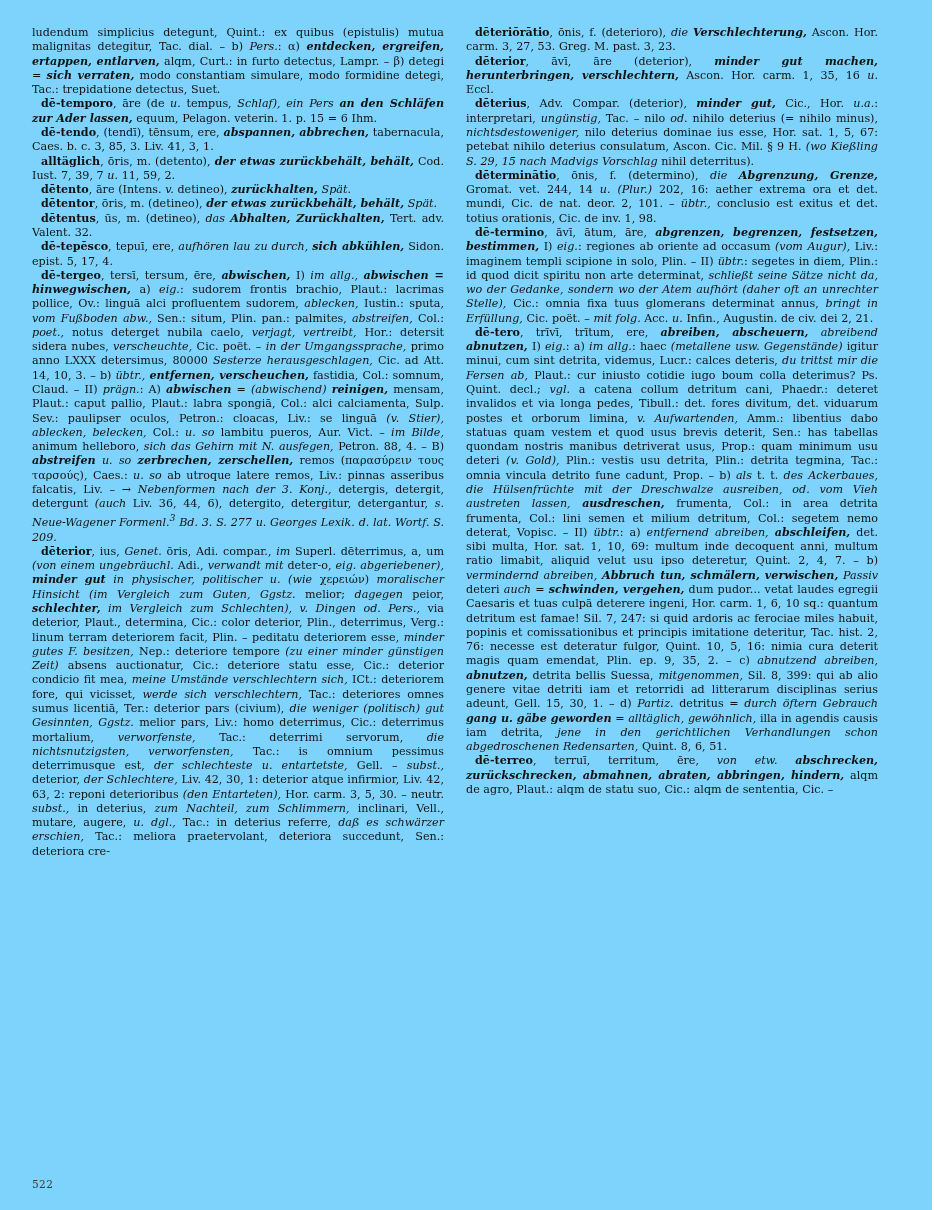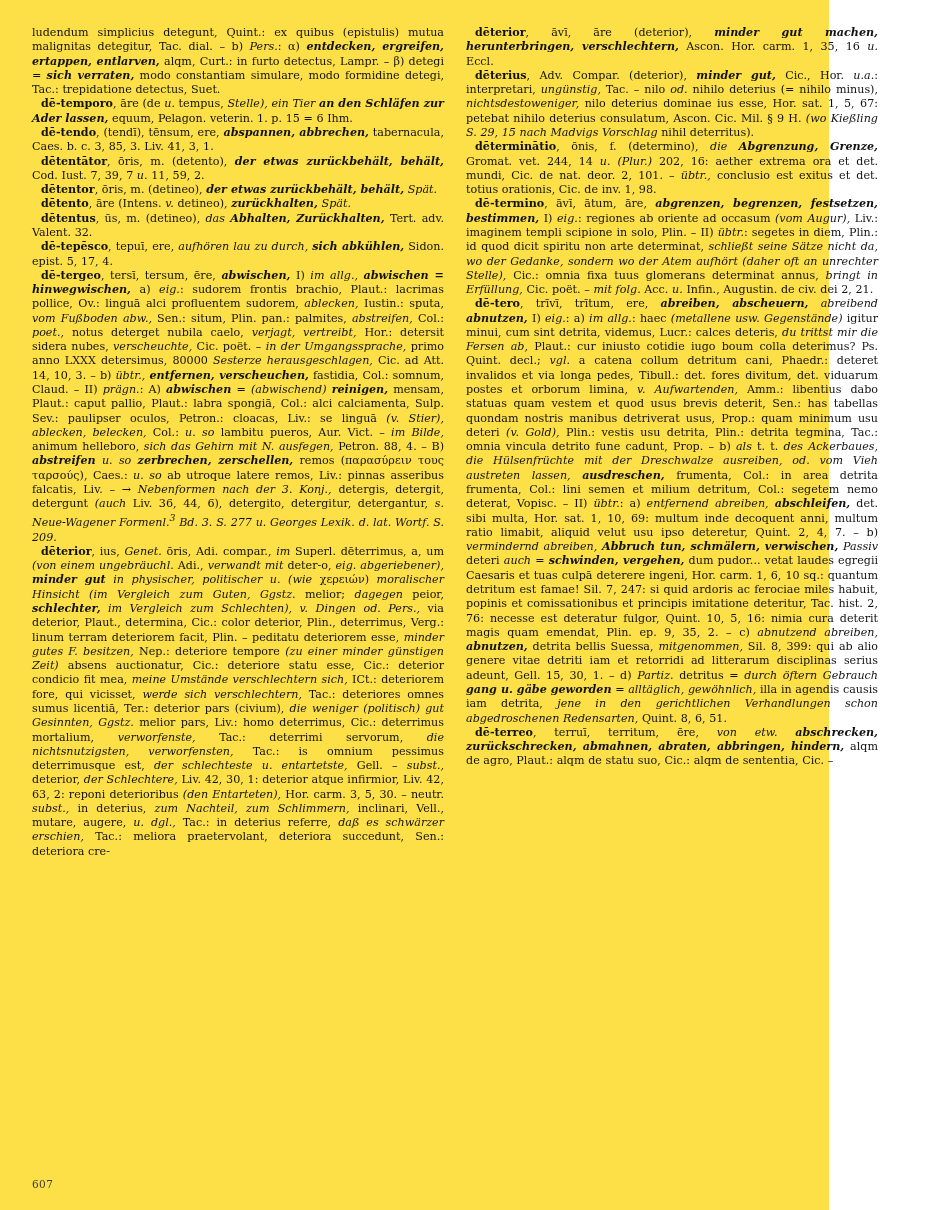--- a/index.html
+++ b/index.html
@@ -9,23 +9,23 @@
   }
   body {
     width: 935px;
     height: 1210px;
     font-family: "DejaVu Serif", "Liberation Serif", serif;
     color: #121212;
     overflow: hidden;
   }
   #page {
     position: relative;
-    width: 829px;
+    width: 932px;
     height: 1210px;
-    background: #fde047;
+    background: #7dd3fc;
     box-sizing: border-box;
     padding: 26px 34px 0 32px;
   }
   .columns {
     display: flex;
     gap: 22px;
     align-items: flex-start;
     height: 1112px;
   }
   .col {
@@ -58,40 +58,41 @@
 </head>
 <body>
 
 <div id="page">
 
   <div class="columns">
 
     <div class="col">
       <div class="col-inner">
         <p class="entry cont">ludendum simplicius detegunt, Quint.: ex quibus (epistulis) mutua malignitas detegitur, Tac. dial. – b) <i>Pers.</i>: α) <b><i>entdecken, ergreifen, ertappen, entlarven,</i></b> alqm, Curt.: in furto detectus, Lampr. – β) detegi = <b><i>sich verraten,</i></b> modo constantiam simulare, modo formidine detegi, Tac.: trepidatione detectus, Suet.</p>
-        <p class="entry"><b>dē-temporo</b>, āre (de <i>u.</i> tempus, <i>Stelle), ein Tier</i> <b><i>an den Schläfen zur Ader lassen,</i></b> equum, Pelagon. veterin. 1. p. 15 = 6 Ihm.</p>
+        <p class="entry"><b>dē-temporo</b>, āre (de <i>u.</i> tempus, <i>Schlaf), ein Pers</i> <b><i>an den Schläfen zur Ader lassen,</i></b> equum, Pelagon. veterin. 1. p. 15 = 6 Ihm.</p>
         <p class="entry"><b>dē-tendo</b>, (tendī), tēnsum, ere, <b><i>abspannen, abbrechen,</i></b> tabernacula, Caes. b. c. 3, 85, 3. Liv. 41, 3, 1.</p>
-        <p class="entry"><b>dētentātor</b>, ōris, m. (detento), <b><i>der etwas zurückbehält, behält,</i></b> Cod. Iust. 7, 39, 7 <i>u.</i> 11, 59, 2.</p>
+        <p class="entry"><b>alltäglich</b>, ōris, m. (detento), <b><i>der etwas zurückbehält, behält,</i></b> Cod. Iust. 7, 39, 7 <i>u.</i> 11, 59, 2.</p>
+        <p class="entry"><b>dētento</b>, āre (Intens. <i>v.</i> detineo), <b><i>zurückhalten,</i></b> <i>Spät.</i></p>
         <p class="entry"><b>dētentor</b>, ōris, m. (detineo), <b><i>der etwas zurückbehält, behält,</i></b> <i>Spät.</i></p>
-        <p class="entry"><b>dētento</b>, āre (Intens. <i>v.</i> detineo), <b><i>zurückhalten,</i></b> <i>Spät.</i></p>
         <p class="entry"><b>dētentus</b>, ūs, m. (detineo), <i>das</i> <b><i>Abhalten, Zurückhalten,</i></b> Tert. adv. Valent. 32.</p>
         <p class="entry"><b>dē-tepēsco</b>, tepuī, ere, <i>aufhören lau zu durch,</i> <b><i>sich abkühlen,</i></b> Sidon. epist. 5, 17, 4.</p>
         <p class="entry"><b>dē-tergeo</b>, tersī, tersum, ēre, <b><i>abwischen,</i></b> I) <i>im allg.,</i> <b><i>abwischen = hinwegwischen,</i></b> a) <i>eig.</i>: sudorem frontis brachio, Plaut.: lacrimas pollice, Ov.: linguā alci profluentem sudorem, <i>ablecken,</i> Iustin.: sputa, <i>vom Fußboden abw.,</i> Sen.: situm, Plin. pan.: palmites, <i>abstreifen,</i> Col.: <i>poet.,</i> notus deterget nubila caelo, <i>verjagt, vertreibt,</i> Hor.: detersit sidera nubes, <i>verscheuchte,</i> Cic. poët. – <i>in der Umgangssprache,</i> primo anno LXXX detersimus, 80000 <i>Sesterze herausgeschlagen,</i> Cic. ad Att. 14, 10, 3. – b) <i>übtr.,</i> <b><i>entfernen, verscheuchen,</i></b> fastidia, Col.: somnum, Claud. – II) <i>prägn.</i>: A) <b><i>abwischen</i></b> = <i>(abwischend)</i> <b><i>reinigen,</i></b> mensam, Plaut.: caput pallio, Plaut.: labra spongiā, Col.: alci calciamenta, Sulp. Sev.: paulipser oculos, Petron.: cloacas, Liv.: se linguā <i>(v. Stier), ablecken, belecken,</i> Col.: <i>u. so</i> lambitu pueros, Aur. Vict. – <i>im Bilde,</i> animum helleboro, <i>sich das Gehirn mit N. ausfegen,</i> Petron. 88, 4. – B) <b><i>abstreifen</i></b> <i>u. so</i> <b><i>zerbrechen, zerschellen,</i></b> remos (παρασύρειν τους ταρσούς), Caes.: <i>u. so</i> ab utroque latere remos, Liv.: pinnas asseribus falcatis, Liv. – → <i>Nebenformen nach der 3. Konj.,</i> detergis, detergit, detergunt <i>(auch</i> Liv. 36, 44, 6), detergito, detergitur, detergantur, <i>s. Neue-Wagener Formenl.<sup>3</sup> Bd. 3. S. 277 u. Georges Lexik. d. lat. Wortf. S. 209.</i></p>
         <p class="entry"><b>dēterior</b>, ius, <i>Genet.</i> ōris, Adi. compar., <i>im</i> Superl. dēterrimus, a, um <i>(von einem ungebräuchl.</i> Adi., <i>verwandt mit</i> deter-o, <i>eig. abgeriebener),</i> <b><i>minder gut</i></b> <i>in physischer, politischer u. (wie</i> χερειών) <i>moralischer Hinsicht (im Vergleich zum Guten, Ggstz.</i> melior; <i>dagegen</i> peior, <b><i>schlechter,</i></b> <i>im Vergleich zum Schlechten), v. Dingen od. Pers.,</i> via deterior, Plaut., determina, Cic.: color deterior, Plin., deterrimus, Verg.: linum terram deteriorem facit, Plin. – peditatu deteriorem esse, <i>minder gutes F. besitzen,</i> Nep.: deteriore tempore <i>(zu einer minder günstigen Zeit)</i> absens auctionatur, Cic.: deteriore statu esse, Cic.: deterior condicio fit mea, <i>meine Umstände verschlechtern sich,</i> ICt.: deteriorem fore, qui vicisset, <i>werde sich verschlechtern,</i> Tac.: deteriores omnes sumus licentiā, Ter.: deterior pars (civium), <i>die weniger (politisch) gut Gesinnten, Ggstz.</i> melior pars, Liv.: homo deterrimus, Cic.: deterrimus mortalium, <i>verworfenste,</i> Tac.: deterrimi servorum, <i>die nichtsnutzigsten, verworfensten,</i> Tac.: is omnium pessimus deterrimusque est, <i>der schlechteste u. entartetste,</i> Gell. – <i>subst.,</i> deterior, <i>der Schlechtere,</i> Liv. 42, 30, 1: deterior atque infirmior, Liv. 42, 63, 2: reponi deterioribus <i>(den Entarteten),</i> Hor. carm. 3, 5, 30. – neutr. <i>subst.,</i> in deterius, <i>zum Nachteil, zum Schlimmern,</i> inclinari, Vell., mutare, augere, <i>u. dgl.,</i> Tac.: in deterius referre, <i>daß es schwärzer erschien,</i> Tac.: meliora praetervolant, deteriora succedunt, Sen.: deteriora cre-</p>
       </div>
     </div>
 
     <div class="col">
       <div class="col-inner">
+        <p class="entry"><b>dēteriōrātio</b>, ōnis, f. (deterioro), <i>die</i> <b><i>Verschlechterung,</i></b> Ascon. Hor. carm. 3, 27, 53. Greg. M. past. 3, 23.</p>
         <p class="entry"><b>dēterior</b>, āvī, āre (deterior), <b><i>minder gut machen, herunterbringen, verschlechtern,</i></b> Ascon. Hor. carm. 1, 35, 16 <i>u.</i> Eccl.</p>
         <p class="entry"><b>dēterius</b>, Adv. Compar. (deterior), <b><i>minder gut,</i></b> Cic., Hor. <i>u.a.</i>: interpretari, <i>ungünstig,</i> Tac. – nilo <i>od.</i> nihilo deterius (= nihilo minus), <i>nichtsdestoweniger,</i> nilo deterius dominae ius esse, Hor. sat. 1, 5, 67: petebat nihilo deterius consulatum, Ascon. Cic. Mil. § 9 H. <i>(wo Kießling S. 29, 15 nach Madvigs Vorschlag</i> nihil deterritus).</p>
         <p class="entry"><b>dēterminātio</b>, ōnis, f. (determino), <i>die</i> <b><i>Abgrenzung, Grenze,</i></b> Gromat. vet. 244, 14 <i>u. (Plur.)</i> 202, 16: aether extrema ora et det. mundi, Cic. de nat. deor. 2, 101. – <i>übtr.,</i> conclusio est exitus et det. totius orationis, Cic. de inv. 1, 98.</p>
         <p class="entry"><b>dē-termino</b>, āvī, ātum, āre, <b><i>abgrenzen, begrenzen, festsetzen, bestimmen,</i></b> I) <i>eig.</i>: regiones ab oriente ad occasum <i>(vom Augur),</i> Liv.: imaginem templi scipione in solo, Plin. – II) <i>übtr.</i>: segetes in diem, Plin.: id quod dicit spiritu non arte determinat, <i>schließt seine Sätze nicht da, wo der Gedanke, sondern wo der Atem aufhört (daher oft an unrechter Stelle),</i> Cic.: omnia fixa tuus glomerans determinat annus, <i>bringt in Erfüllung,</i> Cic. poët. – <i>mit folg.</i> Acc. <i>u.</i> Infin., Augustin. de civ. dei 2, 21.</p>
         <p class="entry"><b>dē-tero</b>, trīvī, trītum, ere, <b><i>abreiben, abscheuern,</i></b> <i>abreibend</i> <b><i>abnutzen,</i></b> I) <i>eig.</i>: a) <i>im allg.</i>: haec <i>(metallene usw. Gegenstände)</i> igitur minui, cum sint detrita, videmus, Lucr.: calces deteris, <i>du trittst mir die Fersen ab,</i> Plaut.: cur iniusto cotidie iugo boum colla deterimus? Ps. Quint. decl.; <i>vgl.</i> a catena collum detritum cani, Phaedr.: deteret invalidos et via longa pedes, Tibull.: det. fores divitum, det. viduarum postes et orborum limina, <i>v. Aufwartenden,</i> Amm.: libentius dabo statuas quam vestem et quod usus brevis deterit, Sen.: has tabellas quondam nostris manibus detriverat usus, Prop.: quam minimum usu deteri <i>(v. Gold),</i> Plin.: vestis usu detrita, Plin.: detrita tegmina, Tac.: omnia vincula detrito fune cadunt, Prop. – b) <i>als</i> t. t. <i>des Ackerbaues, die Hülsenfrüchte mit der Dreschwalze ausreiben, od. vom Vieh austreten lassen,</i> <b><i>ausdreschen,</i></b> frumenta, Col.: in area detrita frumenta, Col.: lini semen et milium detritum, Col.: segetem nemo deterat, Vopisc. – II) <i>übtr.</i>: a) <i>entfernend abreiben,</i> <b><i>abschleifen,</i></b> det. sibi multa, Hor. sat. 1, 10, 69: multum inde decoquent anni, multum ratio limabit, aliquid velut usu ipso deteretur, Quint. 2, 4, 7. – b) <i>vermindernd abreiben,</i> <b><i>Abbruch tun, schmälern, verwischen,</i></b> <i>Passiv</i> deteri <i>auch</i> = <b><i>schwinden, vergehen,</i></b> dum pudor... vetat laudes egregii Caesaris et tuas culpā deterere ingeni, Hor. carm. 1, 6, 10 sq.: quantum detritum est famae! Sil. 7, 247: si quid ardoris ac ferociae miles habuit, popinis et comissationibus et principis imitatione deteritur, Tac. hist. 2, 76: necesse est deteratur fulgor, Quint. 10, 5, 16: nimia cura deterit magis quam emendat, Plin. ep. 9, 35, 2. – c) <i>abnutzend abreiben,</i> <b><i>abnutzen,</i></b> detrita bellis Suessa, <i>mitgenommen,</i> Sil. 8, 399: qui ab alio genere vitae detriti iam et retorridi ad litterarum disciplinas serius adeunt, Gell. 15, 30, 1. – d) <i>Partiz.</i> detritus = <i>durch öftern Gebrauch</i> <b><i>gang u. gäbe geworden</i></b> = <i>alltäglich, gewöhnlich,</i> illa in agendis causis iam detrita, <i>jene in den gerichtlichen Verhandlungen schon abgedroschenen Redensarten,</i> Quint. 8, 6, 51.</p>
         <p class="entry"><b>dē-terreo</b>, terruī, territum, ēre, <i>von etw.</i> <b><i>abschrecken, zurückschrecken, abmahnen, abraten, abbringen, hindern,</i></b> alqm de agro, Plaut.: alqm de statu suo, Cic.: alqm de sententia, Cic. –</p>
       </div>
     </div>
 
   </div>
 
-  <div class="folio">607</div>
+  <div class="folio">522</div>
 
 </div>
 
 </body></html>

